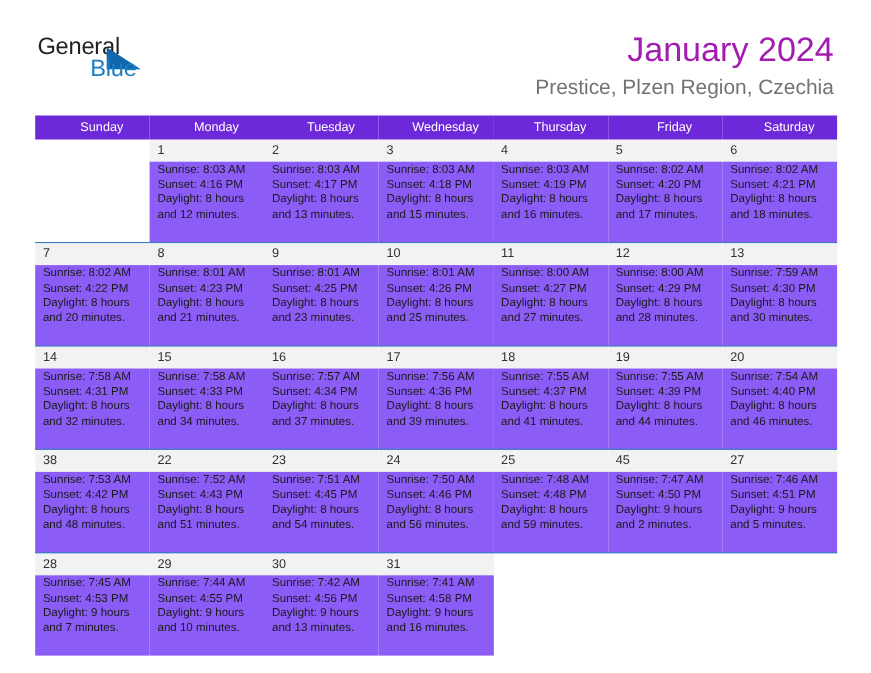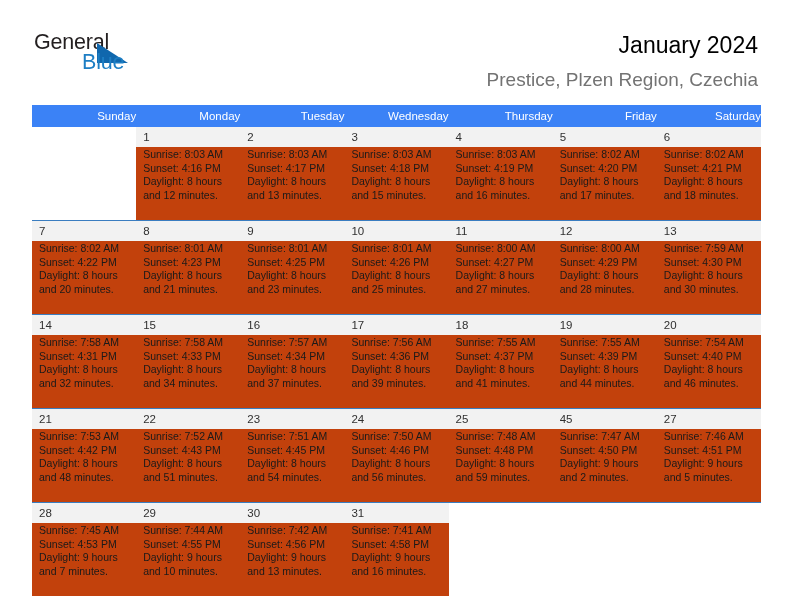--- a/index.html
+++ b/index.html
@@ -65,22 +65,22 @@
     border-top: 20px solid transparent;
   }
 
   .title-wrap {
     position: absolute;
     right: 0;
     top: -2px;
     text-align: right;
   }
   .cal-title {
-    font-size: 23px;
-    color: #000000;
+    font-size: 31px;
+    color: #a21caf;
     line-height: 34px;
     white-space: nowrap;
   }
   .cal-subtitle {
     font-size: 19px;
     color: #737373;
     line-height: 20px;
     margin-top: 8px;
     white-space: nowrap;
   }
@@ -88,25 +88,25 @@
   
   .calendar {
     position: absolute;
     left: 32px;
     top: 105px;
     width: 729px;
     border-collapse: collapse;
     table-layout: fixed;
   }
   .calendar th {
-    background: #3b82f6;
+    background: #6d28d9;
     color: #ffffff;
     font-weight: normal;
     font-size: 11.5px;
-    text-align: right;
+    text-align: center;
     padding: 5px 0 5px 17px;
     height: 12px;
     border: none;
   }
   .calendar col {
     width: 104.14px;
   }
 
   .daynum-row td {
     background: #f2f2f2;
@@ -114,21 +114,21 @@
     color: #303030;
     padding: 4px 0 3px 7px;
     border-top: 1.6px solid #3a7dc0;
     vertical-align: top;
     line-height: 13px;
   }
   .daynum-row.first-week td {
     border-top: none;
   }
   .info-row td {
-    background: #c2410c;
+    background: #8b5cf6;
     font-size: 10.5px;
     color: #1a1a1a;
     padding: 1px 6px 10px 7px;
     vertical-align: top;
     line-height: 13.6px;
     height: 62px;
   }
   .info-row td .line {
     display: block;
     white-space: nowrap;
@@ -334,21 +334,21 @@
         </td>
         <td>
           <span class="line">Sunrise: 7:54 AM</span>
           <span class="line">Sunset: 4:40 PM</span>
           <span class="line">Daylight: 8 hours</span>
           <span class="line">and 46 minutes.</span>
         </td>
       </tr>
 
       <tr class="daynum-row">
-        <td>21</td>
+        <td>38</td>
         <td>22</td>
         <td>23</td>
         <td>24</td>
         <td>25</td>
         <td>45</td>
         <td>27</td>
       </tr>
       <tr class="info-row">
         <td>
           <span class="line">Sunrise: 7:53 AM</span>

